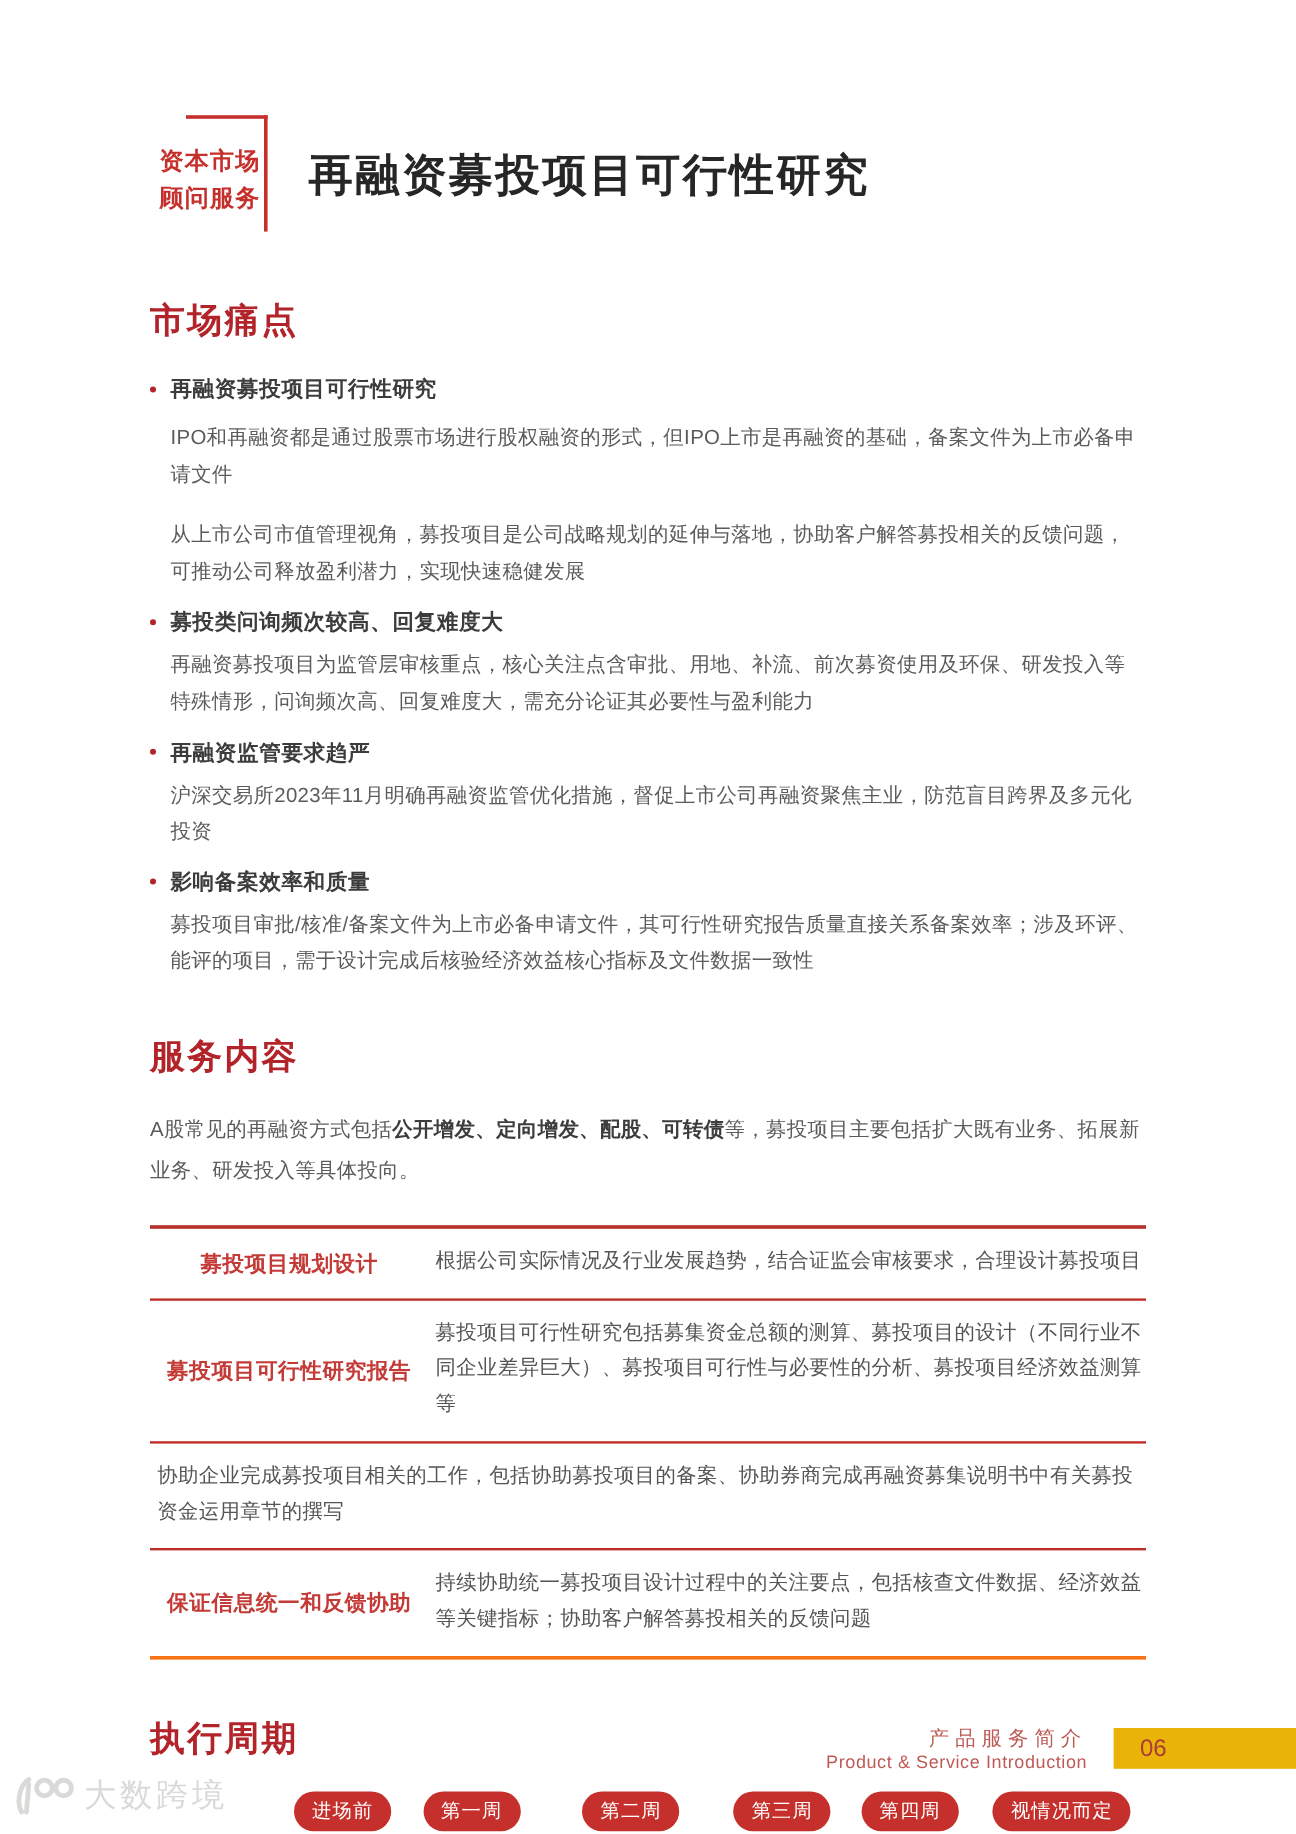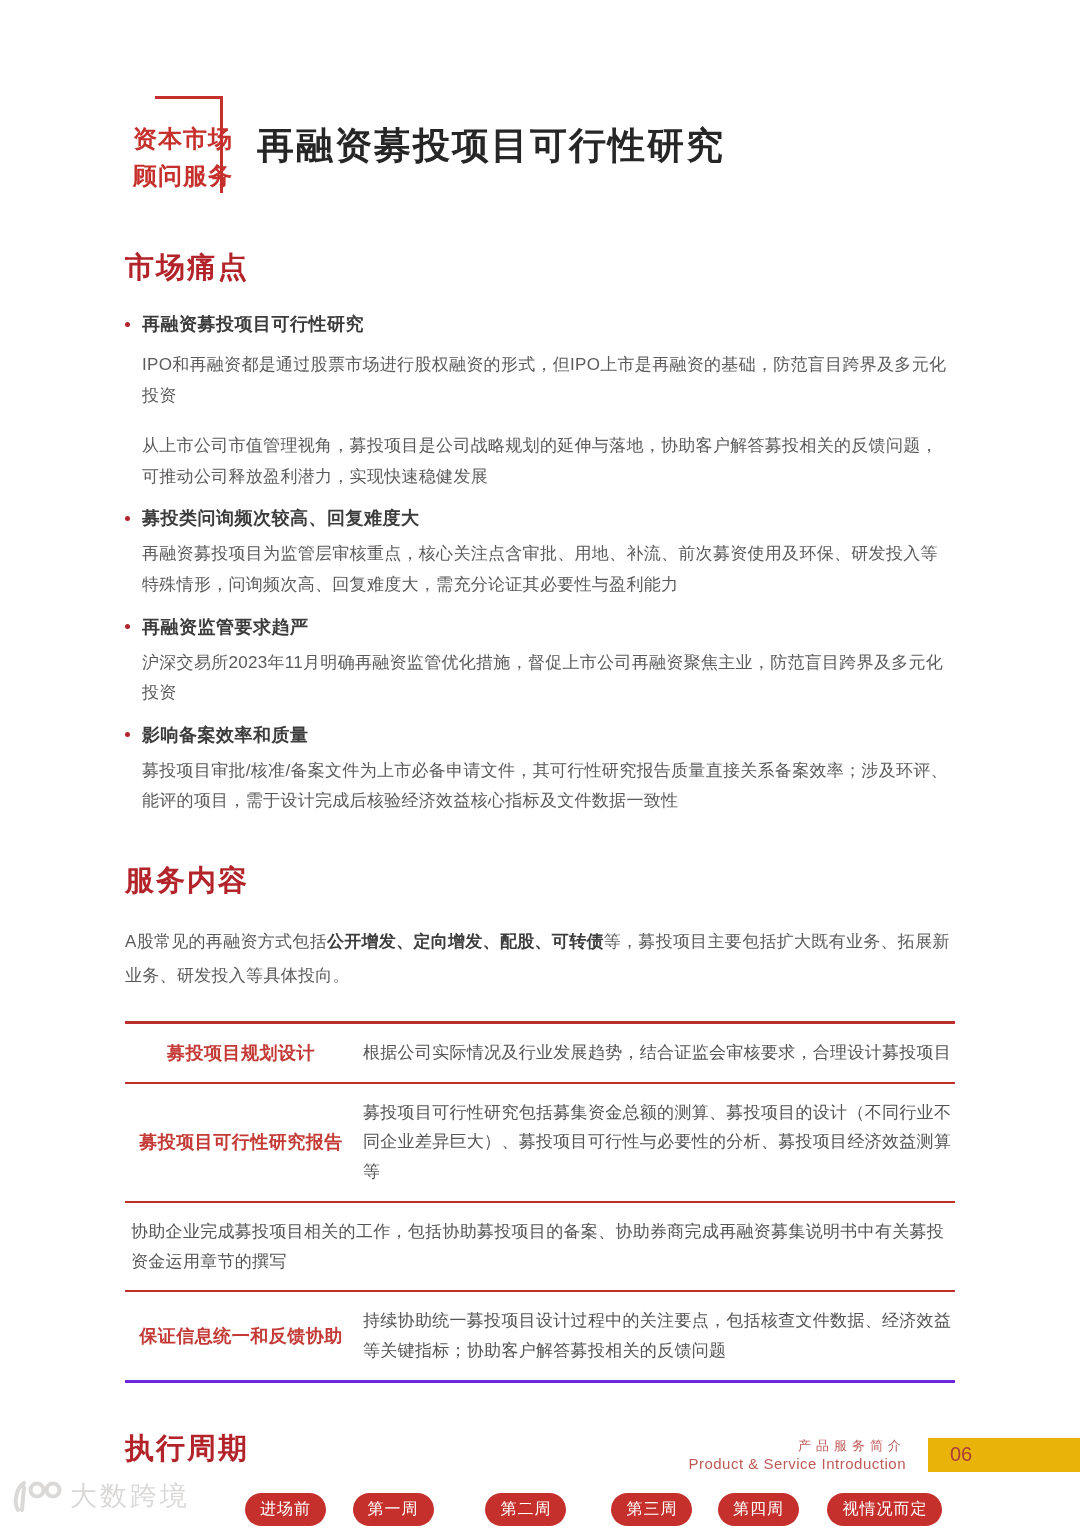--- a/index.html
+++ b/index.html
@@ -7,57 +7,57 @@
   body { font-family:"Liberation Sans","DejaVu Sans",sans-serif; }
   .page { position:relative; width:1080px; height:1528px; background:#fff; overflow:hidden; margin:0 auto; }
   .content { padding:96px 125px 0 125px; }
 
   
   .hdr { display:flex; align-items:center; margin-bottom:52px; }
   .tag { position:relative; width:108px; height:100px; flex:0 0 auto; }
   .tag-bracket { position:absolute; left:30px; top:0; width:68px; height:97px;
                  border-top:3px solid #c5302c; border-right:3px solid #c5302c; }
   .tag-text { position:absolute; left:8px; top:24px; color:#c5302c; font-weight:bold;
-              font-size:24px; line-height:1.55; letter-spacing:1px; white-space:nowrap; }
+              font-size:20px; line-height:1.55; letter-spacing:1px; white-space:nowrap; }
   .title { margin-left:24px; font-size:37px; font-weight:bold; color:#262626; letter-spacing:2px; }
 
   
   .sec-h { font-size:29px; font-weight:bold; color:#b2242a; letter-spacing:2px; margin-bottom:24px; }
 
   
   .pp-item { margin-bottom:12px; }
   .pp-head { display:flex; align-items:center; margin-bottom:9px; }
   .pp-dot { width:5px; height:5px; border-radius:50%; background:#b2242a; margin-right:12px; flex:0 0 auto; }
   .pp-title { font-size:18px; font-weight:bold; color:#3c3c3c; letter-spacing:0.5px; }
   .pp-body { margin-left:17px; font-size:17px; color:#5c5a5a; line-height:1.8; letter-spacing:0.3px; margin-bottom:14px; }
   .pp-body.first { margin-top:14px; margin-bottom:20px; }
 
   
   .svc { margin-top:44px; }
   .svc-intro { font-size:17px; color:#5c5a5a; line-height:2.0; letter-spacing:0.3px; margin-bottom:28px; }
   .svc-intro b { color:#3c3c3c; }
-  .svc-table { border-top:3px solid #b8302b; border-bottom:3px solid #6d28d9; }
+  .svc-table { border-top:3px solid #b8302b; border-bottom:3px solid #f97316;font-family:Liberation Mono, monospace; }
   .svc-row { display:flex; }
   .svc-row + .svc-row { border-top:2px solid #c0302a; }
   .svc-label { width:232px; flex:0 0 auto; display:flex; align-items:center; justify-content:center;
                color:#c33a36; font-weight:bold; font-size:18px; padding:16px 8px; text-align:center; letter-spacing:0.5px; }
   .svc-desc { flex:1; display:flex; align-items:center; color:#565454; font-size:17px;
               line-height:1.75; padding:14px 0 14px 6px; letter-spacing:0.3px; }
 
   
   .sched { margin-top:46px; }
   .sched-grid { display:grid; grid-template-columns:110px 104fr 117fr 156fr 103fr 116fr 144fr; }
   .pill-cell { display:flex; justify-content:center; align-items:center; padding-bottom:2px; }
   .pill { background:#c5302c; color:#ffffff; font-size:16px; border-radius:17px;
           padding:6px 15px; white-space:nowrap; letter-spacing:1px; }
 
   
   .footer { position:absolute; right:0; top:1437px; display:flex; align-items:center; }
   .f-labels { text-align:right; color:#bd5a56; margin-right:22px; }
-  .f-cn { font-size:13px; letter-spacing:5px; }
+  .f-cn { font-size:17px; letter-spacing:5px; }
   .f-en { font-size:15px; letter-spacing:0.5px; }
   .f-bar { width:152px; height:34px; background:#eab308; display:flex; align-items:center;
            padding-left:22px; color:#a93b38; font-size:20px; }
 
   
   .wm { position:absolute; left:10px; top:1478px; display:flex; align-items:center; color:#dbd9d8; }
   .wm-icon { margin-right:8px; }
   .wm-text { font-size:27px; font-weight:normal; letter-spacing:3px; }
 </style>
 </head>
@@ -78,21 +78,21 @@
     </div>
 
     <section>
       <h2 class="sec-h">市场痛点</h2>
 
       <div class="pp-item">
         <div class="pp-head">
           <span class="pp-dot"></span>
           <span class="pp-title">再融资募投项目可行性研究</span>
         </div>
-        <p class="pp-body first">IPO和再融资都是通过股票市场进行股权融资的形式，但IPO上市是再融资的基础，防范盲目跨界及多元化投资</p>
+        <p class="pp-body first">IPO和再融资都是通过股票市场进行股权融资的形式，但IPO上市是再融资的基础，备案文件为上市必备申请文件</p>
       </div>
 
       <div class="pp-item">
         <p class="pp-body">从上市公司市值管理视角，募投项目是公司战略规划的延伸与落地，协助客户解答募投相关的反馈问题，可推动公司释放盈利潜力，实现快速稳健发展</p>
       </div>
 
       <div class="pp-item">
         <div class="pp-head">
           <span class="pp-dot"></span>
           <span class="pp-title">募投类问询频次较高、回复难度大</span>

